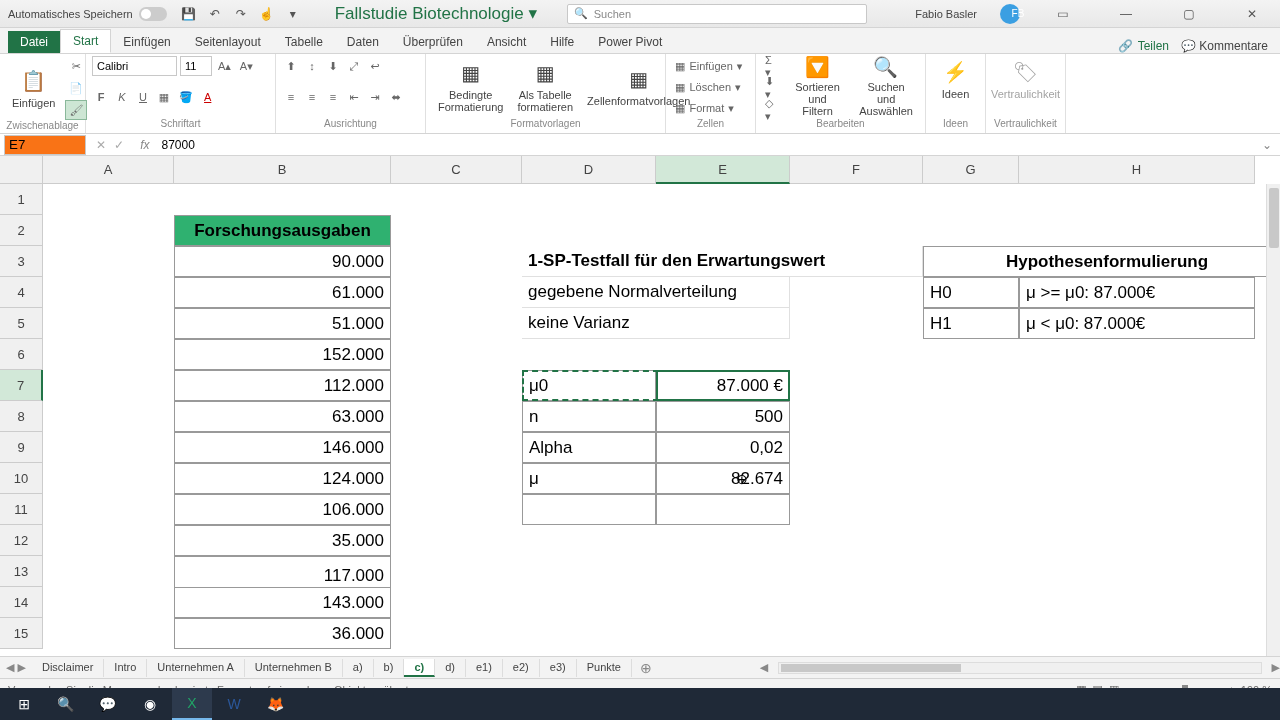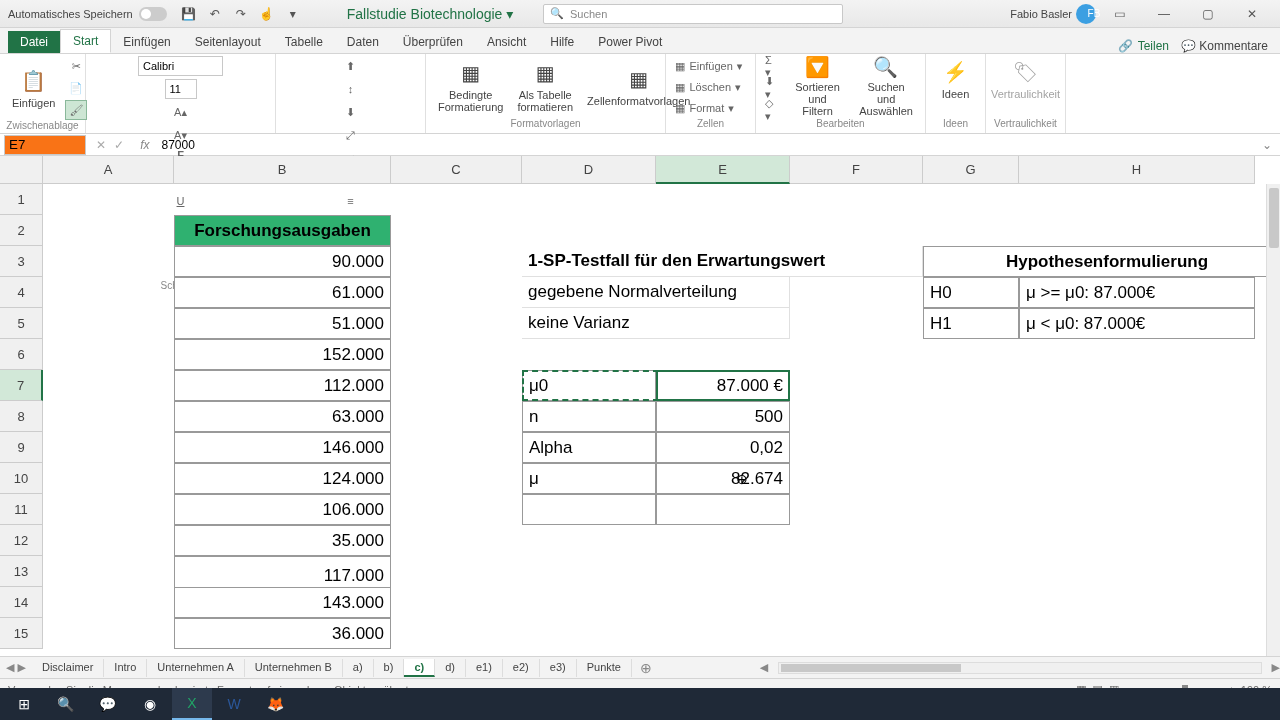--- a/index.html
+++ b/index.html
@@ -5,39 +5,39 @@
 * { margin: 0; padding: 0; box-sizing: border-box; font-family: 'Segoe UI', Tahoma, sans-serif; }
 body { background: #fff; width: 1280px; height: 720px; overflow: hidden; position: relative; }
 
 
 .titlebar { height: 28px; background: linear-gradient(#f3f3f3,#e8e8e8); display: flex; align-items: center; font-size: 11px; color: #444; border-bottom: 1px solid #d4d4d4; }
 .autosave { display: flex; align-items: center; padding: 0 8px; gap: 6px; }
 .toggle { width: 28px; height: 14px; border-radius: 7px; background: #ccc; position: relative; }
 .toggle::after { content:''; width:10px; height:10px; border-radius:50%; background:#fff; position:absolute; left:2px; top:2px; }
 .qat { display:flex; gap:10px; padding:0 6px; align-items:center; }
 .qat-icon { width:16px; height:16px; display:flex; align-items:center; justify-content:center; color:#555; font-size:12px; }
-.doc-title { margin-left: 40px; color:#217346; font-size:14px; }
+.doc-title { margin-left: 28px; color:#217346; font-size:17px; }
 .searchbox { margin-left: 30px; width: 300px; height: 20px; background:#fff; border:1px solid #c8c8c8; border-radius:2px; display:flex; align-items:center; padding:0 6px; gap:6px; color:#888; font-size:11px; }
-.title-right { margin-left:auto; display:flex; align-items:center; gap:4px; padding-right:8px; }
+.title-right { margin-left:auto; display:flex; align-items:center; gap:23px; padding-right:8px; }
 .user-badge { width:20px; height:20px; border-radius:50%; background:#3b9fe2; color:#fff; font-size:10px; display:flex; align-items:center; justify-content:center;padding-left:16px; }
 .wbtn { width:40px; height:28px; display:flex; align-items:center; justify-content:center; color:#555; font-size:12px; }
 
 
 .ribbon-tabs { height: 26px; background:#f3f3f3; display:flex; align-items:flex-end; padding-left:8px; font-size:12px; border-bottom:1px solid #d4d4d4; }
 .rtab { padding: 4px 12px; color:#444; cursor:pointer; }
 .rtab.file { background:#217346; color:#fff; }
 .rtab.active { background:#fff; border:1px solid #d4d4d4; border-bottom:1px solid #fff; color:#217346; }
 .ribbon-right { margin-left:auto; display:flex; gap:12px; padding-right:12px; font-size:12px; color:#444; }
 .share-btn { color:#217346; display:flex; align-items:center; gap:4px; }
 
 
 .ribbon { height: 80px; background:#fff; border-bottom:1px solid #d4d4d4; display:flex; font-size:11px; color:#666; }
 .rgroup { border-right:1px solid #e0e0e0; padding:2px 6px; display:flex; flex-direction:column; justify-content:space-between; position:relative; }
 .rgroup-label { text-align:center; font-size:10px; color:#888; padding-bottom:2px; }
-.rrow { display:flex; gap:3px; align-items:center;flex-direction:column; }
+.rrow { display:flex; gap:3px; align-items:center; }
 .rbtn { padding:2px 3px; display:flex; align-items:center; justify-content:center; min-width:18px; height:20px; }
 .rbtn-big { display:flex; flex-direction:column; align-items:center; justify-content:center; padding:2px 6px; gap:2px; font-size:11px; color:#444; }
 .bigicon { width:28px; height:28px; display:flex; align-items:center; justify-content:center; font-size:20px; }
 .fontname { width:85px; height:20px; border:1px solid #c8c8c8; padding:0 4px; font-size:11px; background:#fff; }
 .fontsize { width:32px; height:20px; border:1px solid #c8c8c8; padding:0 4px; font-size:11px; background:#fff; }
 .numfmt { width:100px; height:20px; border:1px solid #c8c8c8; padding:0 4px; font-size:11px; background:#fff; }
 .collapse-ribbon { position:absolute; right:6px; bottom:2px; font-size:10px; color:#888; }
 
 
 .fbar { height:22px; border-bottom:1px solid #d4d4d4; display:flex; align-items:center; font-size:12px; }

